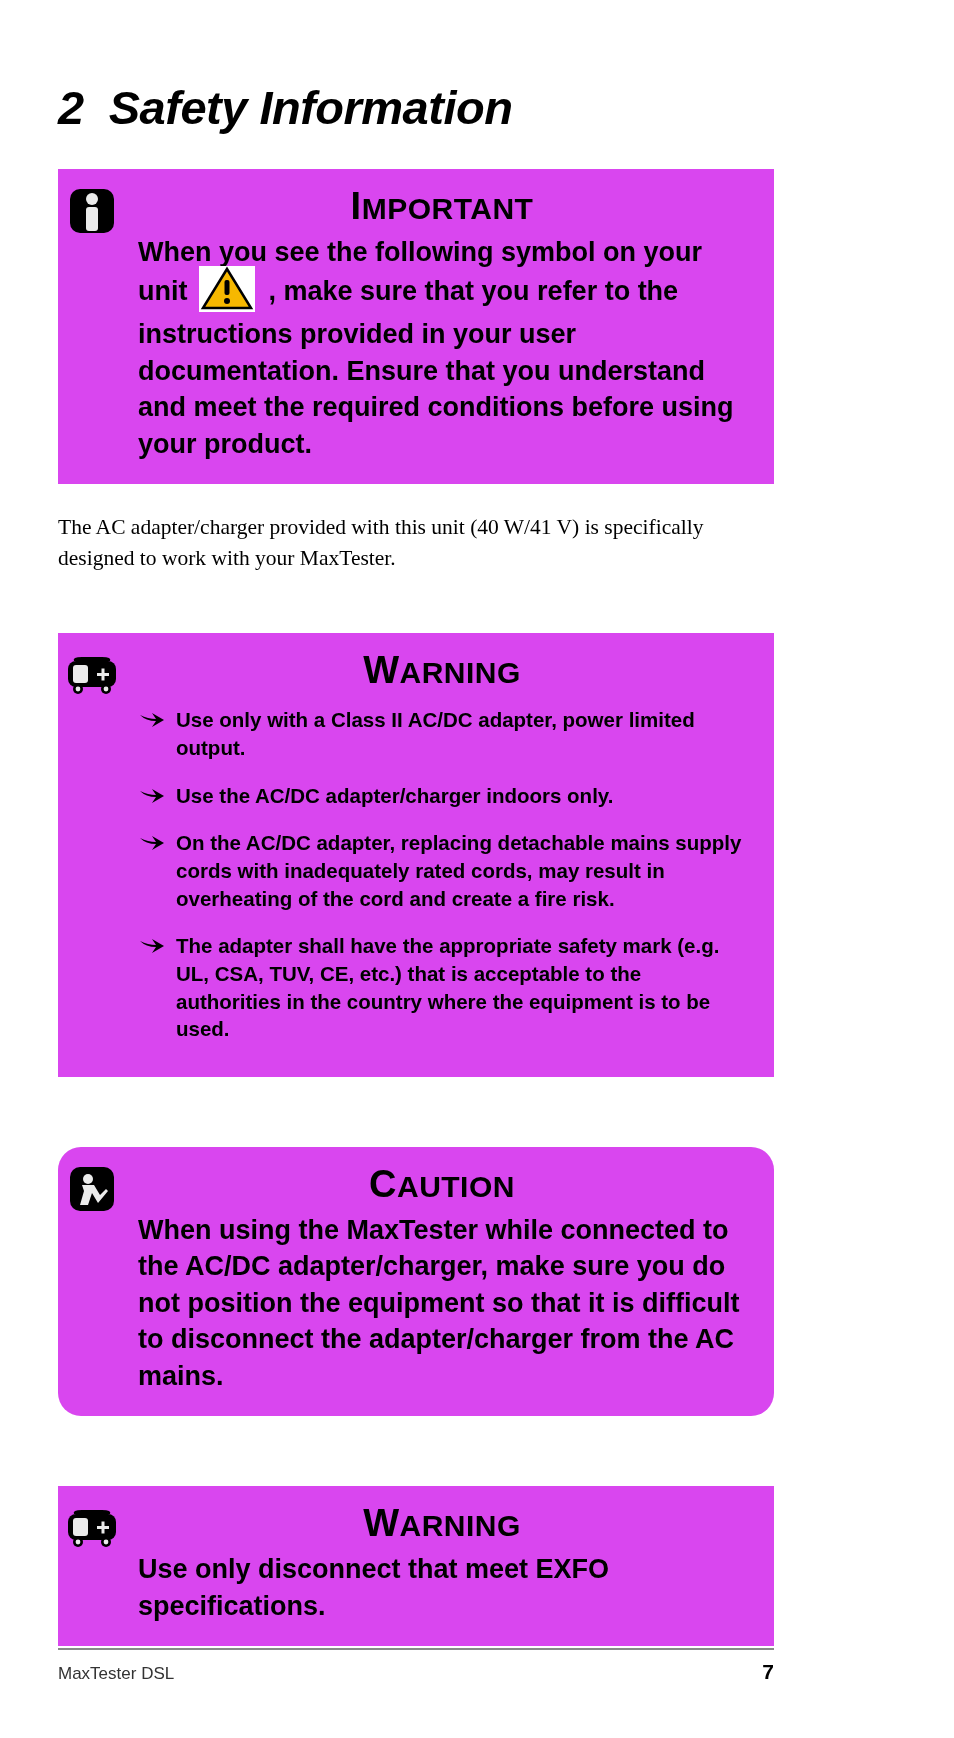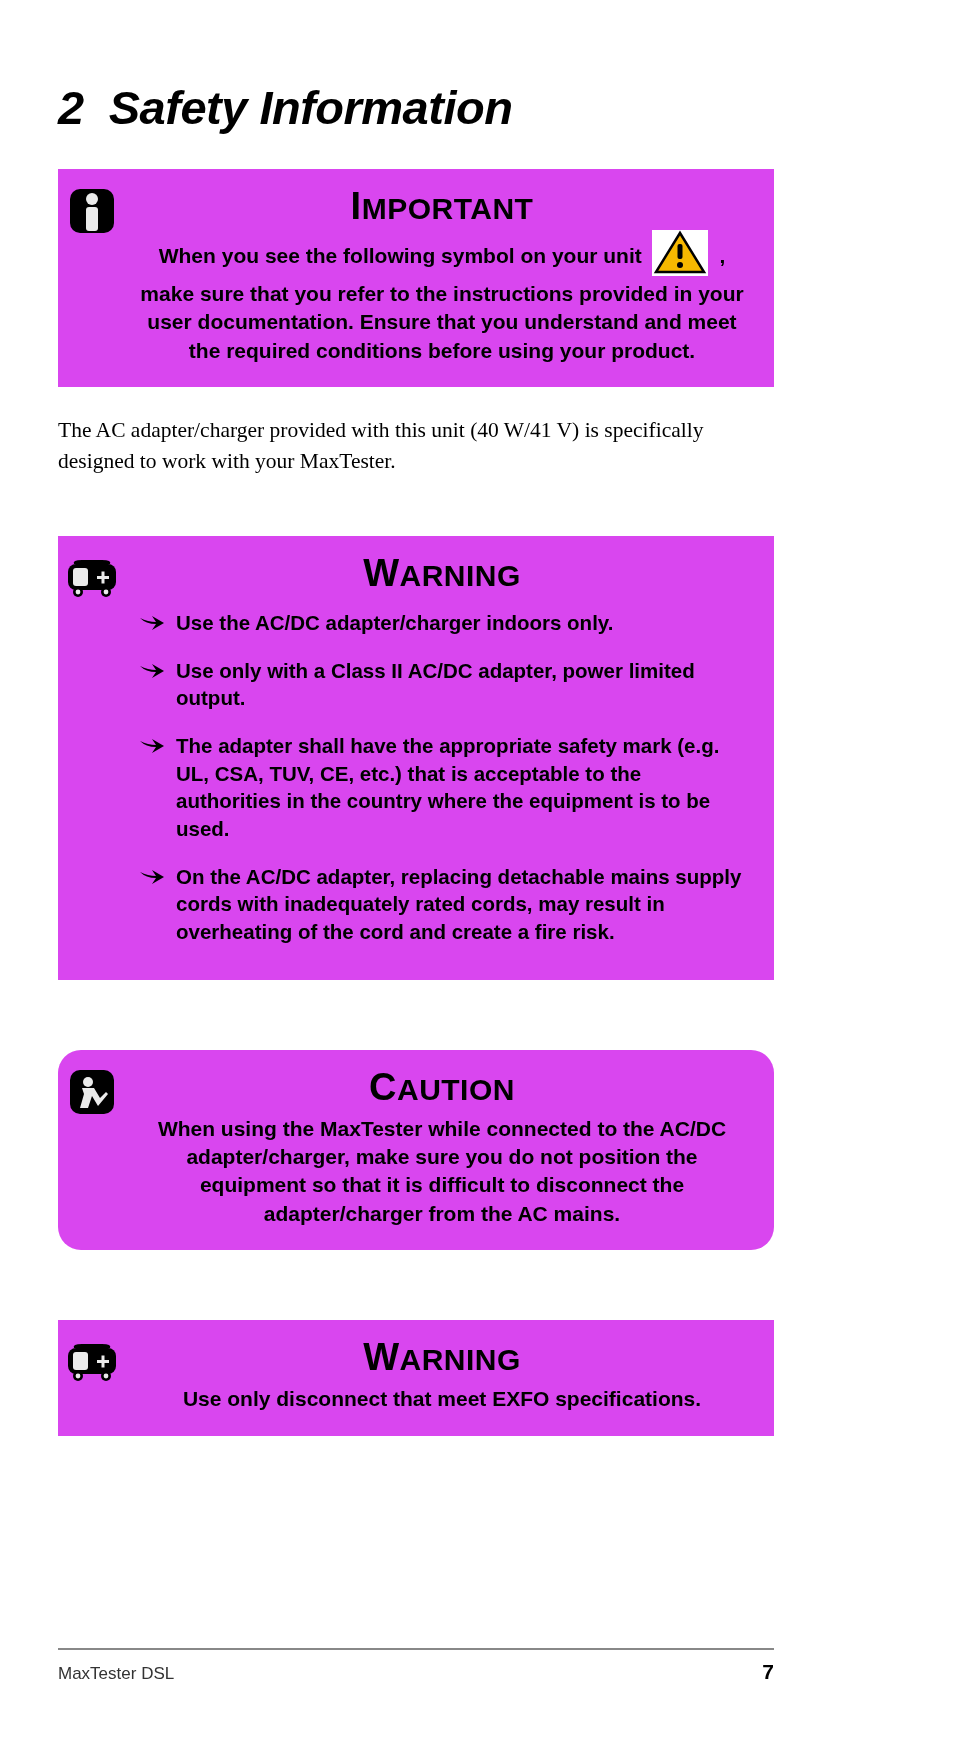--- a/index.html
+++ b/index.html
@@ -3,21 +3,21 @@
 <meta charset="utf-8">
 <style>
   * { box-sizing: border-box; margin: 0; padding: 0; }
   html, body { width: 954px; height: 1738px; background: #fff; font-family: Georgia, 'Times New Roman', serif; color: #000; }
   .page { width: 832px; height: 1738px; padding: 80px 58px 40px 58px; position: relative; }
   .chapter-title { font-family: Arial, Helvetica, sans-serif; font-weight: 900; font-style: italic; font-size: 47px; margin-bottom: 34px; letter-spacing: -0.5px; }
   .callout { background: #d946ef; margin-bottom: 28px; position: relative; padding: 16px 28px 22px 80px; }
   .callout-icon-wrap { position: absolute; left: 6px; top: 14px; width: 56px; height: 56px; display: flex; align-items: center; justify-content: center; }
   .callout-heading { font-family: Arial, Helvetica, sans-serif; font-weight: 700; font-size: 30px; text-align: center; font-variant: small-caps; letter-spacing: 0.5px; margin-bottom: 6px; }
   .callout-heading .bigcap { font-size: 38px; font-variant: normal; }
-  .callout-body { font-family: Arial, Helvetica, sans-serif; font-weight: 700; font-size: 21px; line-height: 1.35; text-align: center; }
+  .callout-body { font-family: Arial, Helvetica, sans-serif; font-weight: 700; font-size: 27px; line-height: 1.35; }
   .callout-body .inline-icon { display: inline-block; vertical-align: middle; width: 56px; height: 46px; margin: 0 6px 0 4px; background: #fff; position: relative; top: -4px; }
   .body-para { font-family: Georgia, 'Times New Roman', serif; font-size: 21.5px; line-height: 1.42; margin: 18px 0 60px 0; }
   ul.arrow-list { list-style: none; padding: 0; margin-top: 14px; }
   ul.arrow-list li { position: relative; padding-left: 38px; font-family: Arial, Helvetica, sans-serif; font-weight: 700; font-size: 20.5px; line-height: 1.35; margin-bottom: 20px; }
   ul.arrow-list li:last-child { margin-bottom: 8px; }
   ul.arrow-list li .arrow { position: absolute; left: 0; top: 2px; width: 28px; height: 20px; }
   .callout.tall { margin-bottom: 70px; padding-bottom: 26px; }
   .callout.caution { margin-bottom: 70px; border-radius: 23px; }
   .callout.warning2 { margin-bottom: 0; }
   .footer { position: absolute; left: 58px; right: 58px; bottom: 54px; border-top: 2px solid #888; padding-top: 10px; display: flex; justify-content: space-between; align-items: baseline; gap: 20px; }
@@ -71,39 +71,39 @@
         <rect x="31" y="18" width="12" height="3" fill="#ebebeb"></rect>
         <rect x="35.5" y="13.5" width="3" height="12" fill="#ebebeb"></rect>
       </svg>
     </div>
     <div class="callout-heading"><span class="bigcap">W</span><span>ARNING</span></div>
     <ul class="arrow-list">
       <li>
         <span class="arrow"><svg viewBox="0 0 28 20" width="28" height="20">
               <path d="M2 6 Q10 10 18 10 L14 4 L26 11 L14 18 L18 12 Q8 12 2 6 Z" fill="#000"></path>
             </svg></span>
+        <span>Use only with a Class II AC/DC adapter, power limited output.</span>
+      </li>
+      <li>
+        <span class="arrow"><svg viewBox="0 0 28 20" width="28" height="20">
+              <path d="M2 6 Q10 10 18 10 L14 4 L26 11 L14 18 L18 12 Q8 12 2 6 Z" fill="#000"></path>
+            </svg></span>
         <span>Use the AC/DC adapter/charger indoors only.</span>
       </li>
       <li>
         <span class="arrow"><svg viewBox="0 0 28 20" width="28" height="20">
               <path d="M2 6 Q10 10 18 10 L14 4 L26 11 L14 18 L18 12 Q8 12 2 6 Z" fill="#000"></path>
             </svg></span>
-        <span>Use only with a Class II AC/DC adapter, power limited output.</span>
+        <span>On the AC/DC adapter, replacing detachable mains supply cords with inadequately rated cords, may result in overheating of the cord and create a fire risk.</span>
       </li>
       <li>
         <span class="arrow"><svg viewBox="0 0 28 20" width="28" height="20">
               <path d="M2 6 Q10 10 18 10 L14 4 L26 11 L14 18 L18 12 Q8 12 2 6 Z" fill="#000"></path>
             </svg></span>
         <span>The adapter shall have the appropriate safety mark (e.g. UL, CSA, TUV, CE, etc.) that is acceptable to the authorities in the country where the equipment is to be used.</span>
-      </li>
-      <li>
-        <span class="arrow"><svg viewBox="0 0 28 20" width="28" height="20">
-              <path d="M2 6 Q10 10 18 10 L14 4 L26 11 L14 18 L18 12 Q8 12 2 6 Z" fill="#000"></path>
-            </svg></span>
-        <span>On the AC/DC adapter, replacing detachable mains supply cords with inadequately rated cords, may result in overheating of the cord and create a fire risk.</span>
       </li>
     </ul>
   </div>
 
   <div class="callout caution">
     <div class="callout-icon-wrap">
       <svg viewBox="0 0 48 48" width="48" height="48">
         <rect x="2" y="2" width="44" height="44" rx="10" fill="#000"></rect>
         <circle cx="20" cy="14" r="5" fill="#ebebeb"></circle>
         <path d="M14 20 L26 20 L32 30 L38 24 L40 26 L30 38 L24 28 L20 40 L12 40 L16 26 Z" fill="#ebebeb"></path>

